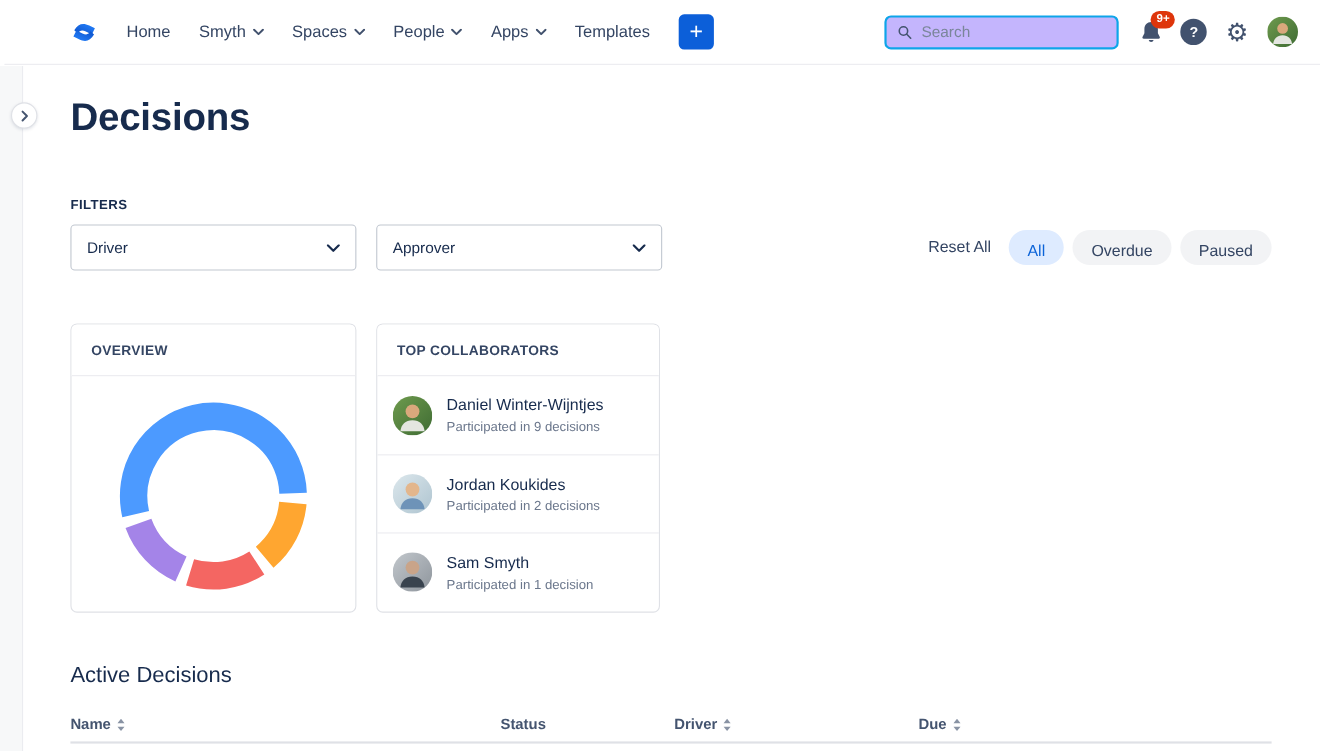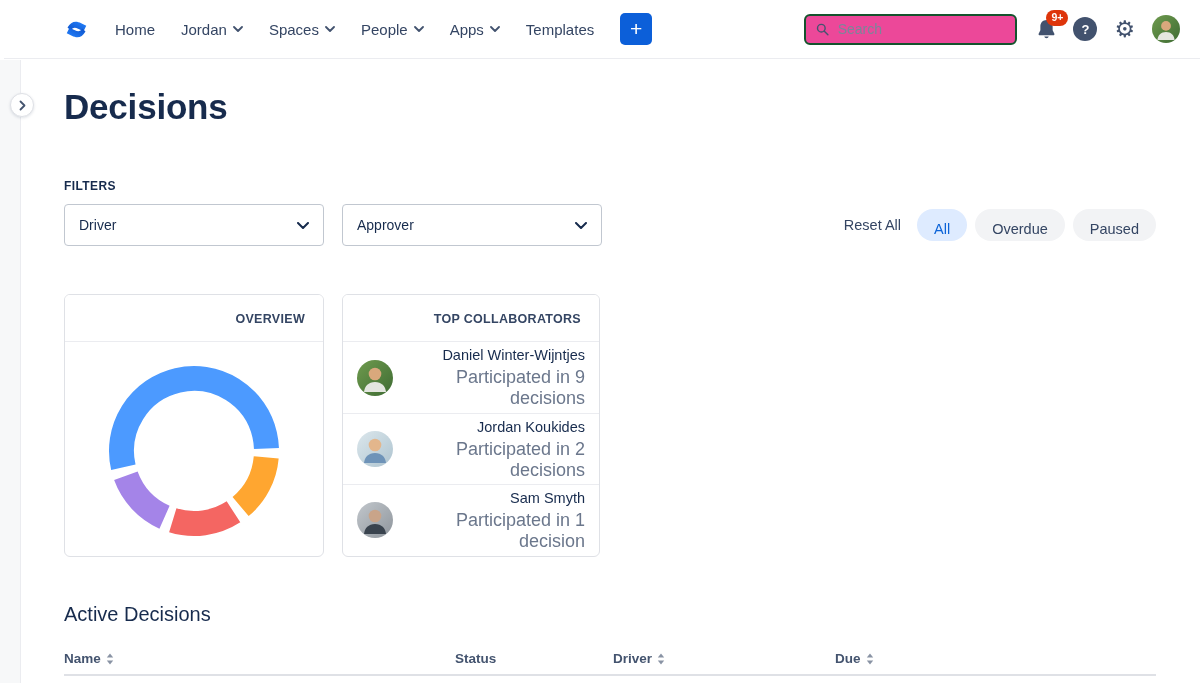--- a/index.html
+++ b/index.html
@@ -15,22 +15,22 @@
   .appgrid { display: grid; grid-template-columns: repeat(3, 5px); grid-template-rows: repeat(3, 5px);
     gap: 2.5px; margin-right: 18px; }
   .appgrid span { background: #42526E; border-radius: 1.5px; }
   .logo { margin-right: 26px; }
   .nav-items { display: flex; align-items: center; gap: 26px; }
   .nav-item { display: flex; align-items: center; gap: 6px; background: none; border: none;
     font-family: inherit; font-size: 15px; font-weight: 500; color: #344563; cursor: pointer; }
   .plus-btn { width: 32px; height: 32px; border-radius: 5px; background: #0C5FD9; border: none;
     color: #fff; font-size: 21px; font-weight: 400; line-height: 1; margin-left: 26px; cursor: pointer;
     display:flex; align-items:center; justify-content:center; padding-bottom:2px; }
-  .search-box { margin-left: auto; width: 213px; height: 31px; border: 2px solid #14532d;
-    border-radius: 6px; display: flex; align-items: center; padding: 0 10px; gap: 8px; background: #ec4899; }
+  .search-box { margin-left: auto; width: 213px; height: 31px; border: 2px solid #0ea5e9;
+    border-radius: 6px; display: flex; align-items: center; padding: 0 10px; gap: 8px; background: #c4b5fd; }
   .search-box input { border: none; outline: none; font-family: inherit; font-size: 14px;
     color: #172B4D; width: 100%; background: transparent; }
   .search-box input::placeholder { color: #7A869A; }
   .nav-right { display: flex; align-items: center; gap: 17px; margin-left: 20px; }
   .bell-wrap { position: relative; }
   .badge { position: absolute; top: -9px; left: 9px; background: #DE350B; color: #fff;
     font-size: 10.5px; font-weight: 700; border-radius: 9px; padding: 2px 5px; line-height: 1.1;
     letter-spacing: 0; }
   .help-circle { width: 24px; height: 24px; border-radius: 50%; background: #42526E; color: #fff;
     font-size: 13px; font-weight: 700; display: flex; align-items: center; justify-content: center; }
@@ -61,36 +61,36 @@
   .filter-right { margin-left: auto; display: flex; align-items: center; gap: 8px; }
   .reset-link { background: none; border: none; font-family: inherit; font-size: 14.5px;
     font-weight: 500; color: #344563; cursor: pointer; margin-right: 8px; }
   .pill { border: none; border-radius: 16px; height: 32px; padding: 12px 17px; font-family: inherit;
     font-size: 14.5px; cursor: pointer; background: #F2F3F5; color: #344563; }
   .pill.selected { background: #DEEBFF; color: #0B63D8; font-weight: 500; }
 
   
   .cards { margin-top: 48px; display: flex; gap: 18px; }
   .card { border: 1px solid #DFE1E6; border-radius: 6px; background: #fff; height: 263px;
-    position: relative; overflow: hidden; text-align: right; }
+    position: relative; overflow: hidden; }
   .card-header { padding: 17px 18px 15px 18px; font-size: 12.5px; font-weight: 700;
     color: #344563; letter-spacing: 0.3px; position: relative; z-index: 3; background: transparent; }
   .card-header.ruled { border-bottom: 1px solid #EBECF0; background: #fff; }
   .card-overview { width: 260px; }
   .card-collab { width: 258px; }
   .card-trend { flex: 1; }
   .donut-slot { position: absolute; inset: 0; }
   .trend-slot { position: absolute; inset: 0; z-index: 1; }
 
   .collab-row { display: flex; align-items: center; gap: 13px; padding: 0 14px; height: 71px;
     cursor: pointer; }
   .collab-row + .collab-row { border-top: 1px solid #EBECF0; }
   .avatar-md { width: 36px; height: 36px; border-radius: 50%; overflow: hidden; flex: none; display:block; }
   .collab-name { font-size: 14.5px; color: #172B4D; line-height: 19px; }
-  .collab-sub { font-size: 18px; color: #6B778C; margin-top: 2px; }
+  .collab-sub { font-size: 12px; color: #6B778C; margin-top: 2px; }
 
   
   .section-title { margin-top: 46px; font-size: 20px; font-weight: 500; color: #172B4D; }
   .table-head { margin-top: 25px; display: flex; border-bottom: 2px solid #DFE1E6;
     padding-bottom: 8px; }
   .th { display: flex; align-items: center; gap: 5px; font-size: 13.5px; font-weight: 700;
     color: #44546F; background: none; border: none; font-family: inherit; padding: 0; }
   .th.sortable { cursor: pointer; }
 
   svg { display: block; }
@@ -127,21 +127,21 @@
     </svg>
   </span>
   <nav class="nav-items">
 
       <button class="nav-item">
         <span class="nav-label">Home</span>
 
       </button>
 
       <button class="nav-item">
-        <span class="nav-label">Jordan</span>
+        <span class="nav-label">Smyth</span>
         <svg class="chev" width="10" height="6" viewBox="0 0 10 6">
           <polyline points="1,1 5,5 9,1" fill="none" stroke="#42526E" stroke-width="1.8" stroke-linecap="round" stroke-linejoin="round"></polyline>
         </svg>
       </button>
 
       <button class="nav-item">
         <span class="nav-label">Spaces</span>
         <svg class="chev" width="10" height="6" viewBox="0 0 10 6">
           <polyline points="1,1 5,5 9,1" fill="none" stroke="#42526E" stroke-width="1.8" stroke-linecap="round" stroke-linejoin="round"></polyline>
         </svg>

